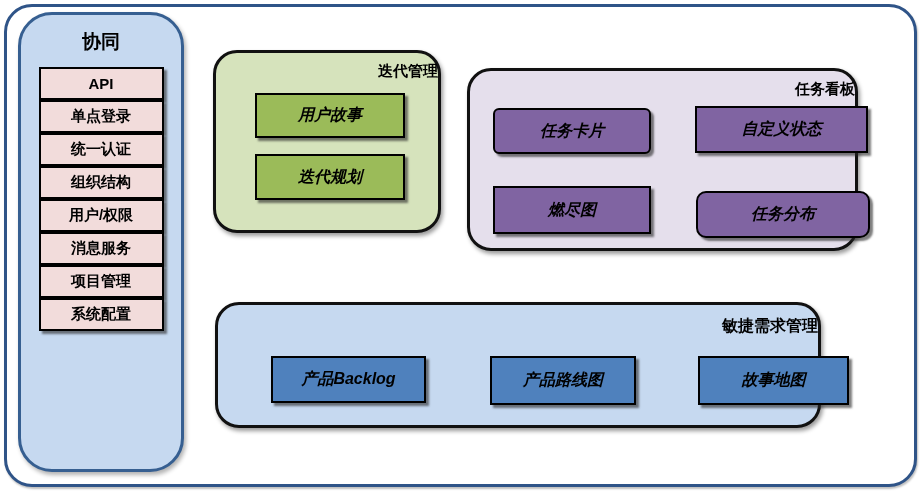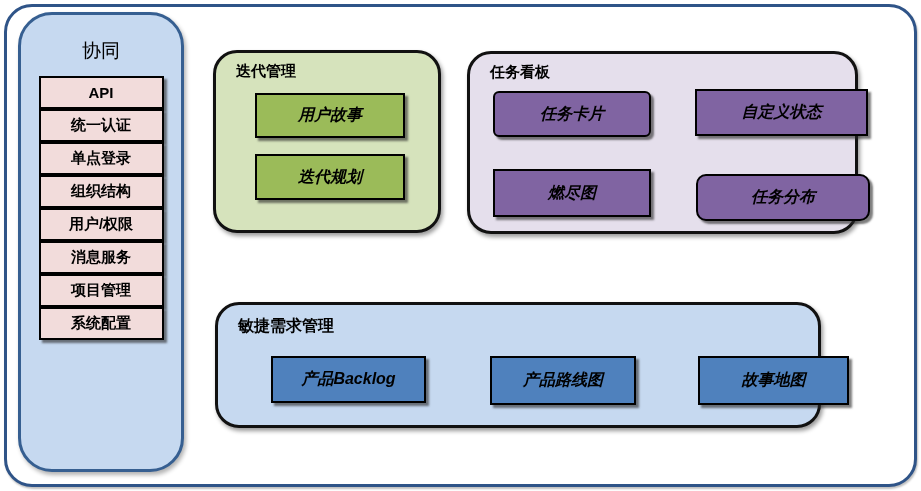--- a/index.html
+++ b/index.html
@@ -26,53 +26,53 @@
     box-shadow:1px 2px 2px rgba(0,0,0,0.25);
   }
   
   .sidebar {
     position:absolute; left:18px; top:12px; width:166px; height:460px;
     background:var(--sidebar-bg); border:3px solid var(--sidebar-border);
     border-radius:34px; box-shadow:2px 3px 4px rgba(0,0,0,0.3);
     display:flex; flex-direction:column; align-items:center;
   }
   .sidebar-title {
-    margin-top:22px; height:28px; font-size:19px; font-weight:normal; color:#000;
+    margin-top:13px; height:28px; font-size:19px; font-weight:bold; color:#000;
     display:flex; align-items:center;
   }
   .sidebar-items {
     margin-top:11px; display:flex; flex-direction:column; align-items:flex-start;
   }
   .sidebar-item {
     width:125px; height:33px; background:var(--sidebar-item-bg);
     border:2px solid #000; box-shadow:2.5px 2.5px 2px rgba(40,40,40,0.6);
     display:flex; align-items:center; justify-content:center;
     font-size:15px; font-weight:bold; color:#000;
   }
   
   .panel {
     position:absolute; border:3px solid #111; border-radius:24px;
     box-shadow:2px 3px 4px rgba(0,0,0,0.4);
   }
   .panel-title {
-    position:absolute; top:9px; left:0; width:100%; text-align:left;
+    position:absolute; top:9px; left:0; width:100%; text-align:right;
     font-size:15px; font-weight:bold; color:#000;padding-left:20px;
   }
   .block {
     position:absolute; border:2.5px solid #000;
     box-shadow:3px 3px 2px rgba(40,40,40,0.6);
     display:flex; align-items:center; justify-content:center;
     font-size:16px; font-weight:bold; color:#000;font-style:italic;
   }
   .panel-iteration { left:213px; top:50px; width:228px; height:183px; background:var(--iteration-panel-bg); }
   .panel-iteration .block { background:var(--iteration-item-bg); }
   .blk-user-story   { left:39px; top:40px;  width:150px; height:45px; }
   .blk-iter-plan    { left:39px; top:101px; width:150px; height:46px; }
 
-  .panel-taskboard { left:467px; top:51px; width:391px; height:183px; background:var(--taskboard-panel-bg); }
+  .panel-taskboard { left:467px; top:68px; width:391px; height:183px; background:var(--taskboard-panel-bg); }
   .panel-taskboard .block { background:var(--taskboard-item-bg); }
   .blk-task-card    { left:23px;  top:37px;  width:158px; height:46px;border-radius:6px; }
   .blk-custom-state { left:225px; top:35px;  width:173px; height:47px; }
   .blk-burndown     { left:23px;  top:115px; width:158px; height:48px; }
   .blk-task-dist    { left:226px; top:120px; width:174px; height:47px;border-radius:10px; }
 
   .panel-agile { left:215px; top:302px; width:606px; height:126px; background:var(--agile-panel-bg); }
   .panel-agile .panel-title { top:11px; font-size:16px; }
   .panel-agile .block { background:var(--agile-item-bg); }
   .blk-backlog   { left:53px;  top:51px; width:155px; height:47px; }
@@ -82,22 +82,22 @@
 </head>
 <body>
 
 <div class="stage">
   <div class="outer-frame"></div>
 
   <div class="sidebar">
     <div class="sidebar-title">协同</div>
     <div class="sidebar-items">
       <div class="sidebar-item">API</div>
+      <div class="sidebar-item">单点登录</div>
       <div class="sidebar-item">统一认证</div>
-      <div class="sidebar-item">单点登录</div>
       <div class="sidebar-item">组织结构</div>
       <div class="sidebar-item">用户/权限</div>
       <div class="sidebar-item">消息服务</div>
       <div class="sidebar-item">项目管理</div>
       <div class="sidebar-item">系统配置</div>
     </div>
   </div>
 
   <div class="panel panel-iteration">
     <div class="panel-title">迭代管理</div>

